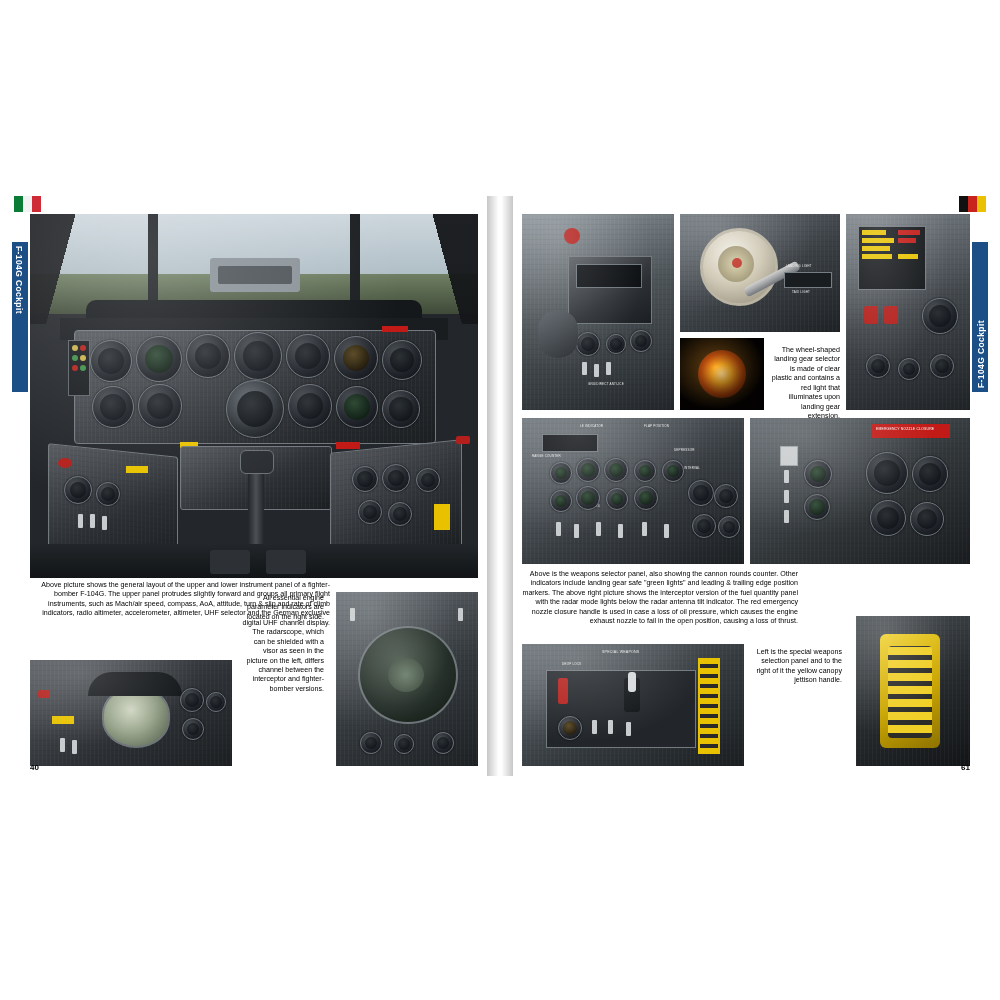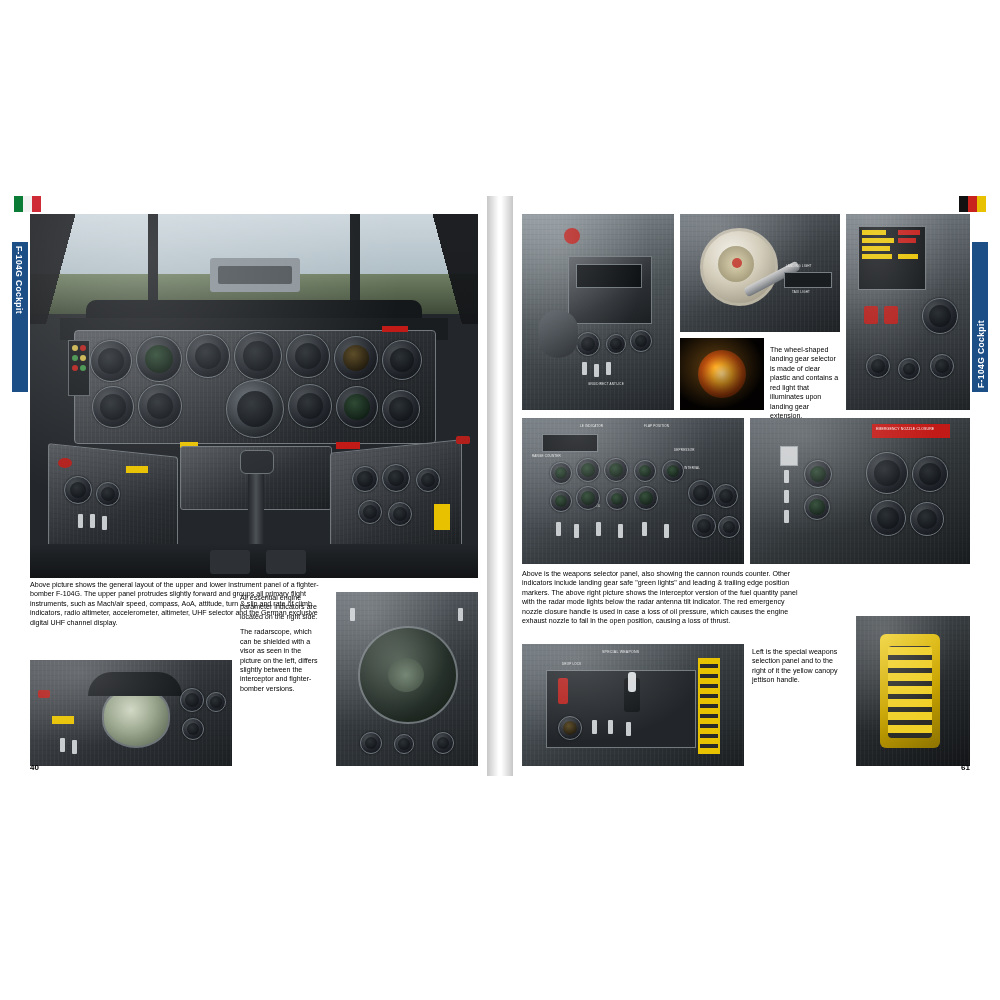--- a/index.html
+++ b/index.html
@@ -88,21 +88,21 @@
     background: #3a3d40;
     overflow: hidden;
   }
   .cap {
     position: absolute;
     font-size: 7.1px;
     line-height: 1.33;
     color: #000;
     text-align: left;
   }
-  .cap p { margin: 0 0 6px 0; }
+  .cap p { margin: 0 0 6px 0; text-align: right; }
 
   .folio {
     position: absolute;
     bottom: 4px;
     font-size: 8px;
     color: #000;
     font-weight: bold;
   }
 
   
@@ -286,21 +286,21 @@
       <div class="dial" style="left:152px;top:58px;width:20px;height:20px;"></div>
       <div class="yellowlabel" style="left:22px;top:56px;width:22px;height:8px;"></div>
       <div class="redknob" style="left:8px;top:30px;width:12px;height:8px;"></div>
       <div class="sw" style="left:30px;top:78px;width:5px;height:14px;"></div>
       <div class="sw" style="left:42px;top:80px;width:5px;height:14px;"></div>
       <div class="glare"></div>
     </div>
 
     <div class="cap" style="left:228px; top:398px; width:84px;">
       <p>All essential engine parameter indicators are located on the right side.</p>
-      <p>The radarscope, which can be shielded with a visor as seen in the picture on the left, differs slightly between the interceptor and fighter-bomber versions.</p>
+      <p>The radarscope, which can be shielded with a visor as seen in the picture on the left, differs channel between the interceptor and fighter-bomber versions.</p>
     </div>
 
     <div class="photo" style="left:324px; top:396px; width:142px; height:174px; background:#1a1d20;">
       <div class="panelbox" style="left:0;top:0;width:142px;height:174px;border:0;
            background:linear-gradient(150deg,#6a7177,#34393d 55%,#1d2124);"></div>
       <div class="texture"></div>
       <div class="screenglass" style="left:22px; top:34px; width:96px; height:94px;
            background:radial-gradient(circle at 42% 36%, #4c5a4e 0%, #26302a 55%, #10150f 100%);"></div>
       <div style="position:absolute;left:52px;top:66px;width:36px;height:34px;border-radius:50%;
            background:radial-gradient(circle,#6d7f6d,#39463a);"></div>

